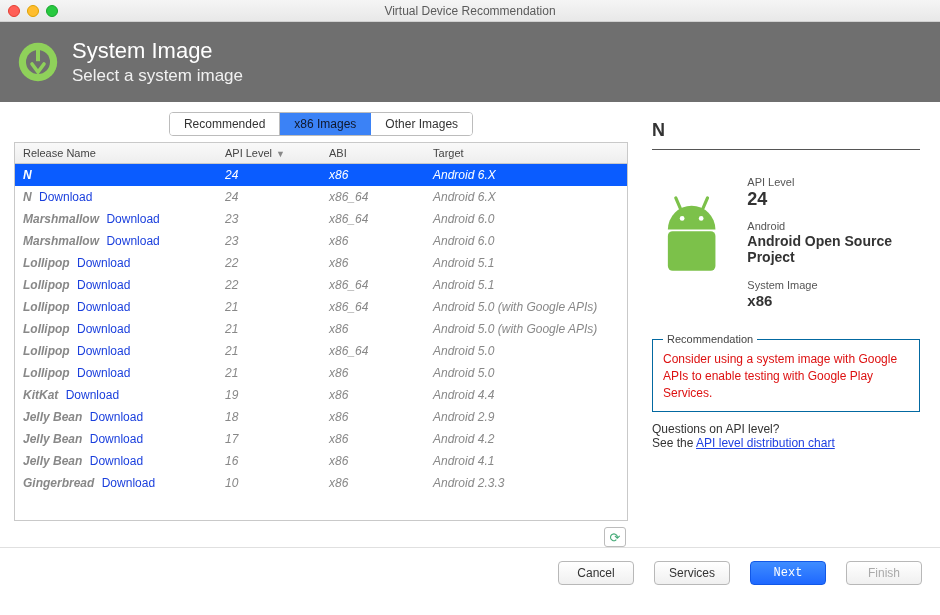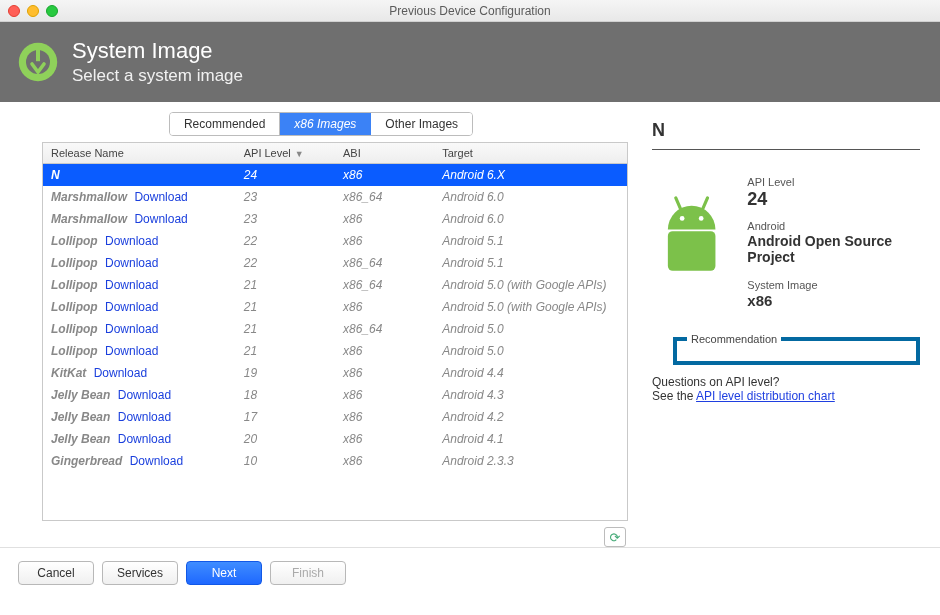--- a/index.html
+++ b/index.html
@@ -54,27 +54,26 @@
     display:flex; justify-content:center; margin-bottom:6px;
   }
   .tabgroup {
     display:flex; border:1px solid #bcbcbc; border-radius:4px; overflow:hidden;
   }
   .tab {
     padding:4px 14px; font-size:12px; color:#333; border-right:1px solid #bcbcbc;
     background:#fff; cursor:pointer;text-align:right;
   }
   .tab:last-child{border-right:none;}
-  .tab.sel { background:#3b82f6; color:#ffffff; border-color:#3b82f6;font-style:italic;}
+  .tab.sel { background:#3b82f6; color:#0f172a; border-color:#3b82f6;}
   .table-wrap {
     border:1px solid #c9c9c9;
     flex:1;
     overflow:hidden;
     position:relative;
-    margin-left:28px;
   }
   table { width:100%; border-collapse:collapse; table-layout:fixed;}
   thead th {
     background:linear-gradient(#f9f9f9,#eeeeee);
     border-bottom:1px solid #c9c9c9;
     font-size:11px; font-weight:400; text-align:left; padding:4px 8px;
     color:#444;
   }
   tbody td {
     padding:4px 8px; font-size:12px; font-style:italic; color:#888;
@@ -94,51 +93,51 @@
     color:#4a7; cursor:pointer; font-size:13px;
   }
   .detail-title { font-size:18px; font-weight:bold; margin-bottom:8px; border-bottom:1px solid #555; padding-bottom:8px;}
   .detail-body { display:flex; gap:16px; margin-top:16px;}
   .android-mascot { width:90px; }
   .detail-fields { font-size:12px;}
   .detail-fields .lbl { font-size:11px; color:#555; margin-top:10px;}
   .detail-fields .val { font-size:15px; font-weight:bold; margin-top:1px;}
   .detail-fields .val.big { font-size:18px;}
   fieldset.reco {
-    border:4px solid #0369a1; margin-top:24px; padding:6px 10px 10px 10px;margin-left:21px;
+    border:1px solid #0369a1; margin-top:24px; padding:6px 10px 10px 10px;
   }
   fieldset.reco legend { font-size:11px; color:#444; padding:0 4px;}
   .reco-text { color:#d11; font-size:12px; line-height:1.4;}
   .questions { margin-top:10px; font-size:12px;}
   .link { color:#1f3fe0; text-decoration:underline; cursor:pointer;}
   .footer {
     border-top:1px solid #e0e0e0;
-    height:50px; display:flex; justify-content:flex-start; align-items:center;
-    padding:0 18px; gap:8px;
+    height:50px; display:flex; justify-content:flex-end; align-items:center;
+    padding:0 18px; gap:20px;
     background:#fff;
   }
   .btn {
     min-width:76px; height:24px; border:1px solid #b8b8b8; border-radius:4px;
     background:linear-gradient(#ffffff,#f0f0f0); font-size:12px; color:#333;
     cursor:pointer;
   }
-  .btn.primary { background:linear-gradient(#3f8dff,#1e68ff); color:#fff; border-color:#1258e6;}
+  .btn.primary { background:linear-gradient(#3f8dff,#1e68ff); color:#fff; border-color:#1258e6;font-family:Liberation Mono, monospace;}
   .btn:disabled { color:#aaa; }
   col.c1{width:33%;} col.c2{width:17%;} col.c3{width:17%;} col.c4{width:33%;}
 </style>
 </head>
 <body>
 
 <div class="titlebar">
   <div class="traffic-lights">
     <div class="light red"></div>
     <div class="light yellow"></div>
     <div class="light green"></div>
   </div>
-  <div class="titlebar-title">Previous Device Configuration</div>
+  <div class="titlebar-title">Virtual Device Recommendation</div>
 </div>
 
 <div class="header">
   <svg class="logo-android" viewBox="0 0 100 100">
     <circle cx="50" cy="50" r="48" fill="#8fd15a"></circle>
     <circle cx="50" cy="50" r="30" fill="#6f6f6f"></circle>
     <rect x="45" y="20" width="10" height="28" fill="#8fd15a"></rect>
     <polyline points="35,55 50,75 65,55" fill="none" stroke="#8fd15a" stroke-width="9" stroke-linecap="round"></polyline>
   </svg>
   <div>
@@ -173,20 +172,26 @@
             </tr>
           </thead>
         <tbody id="tbody">
             <tr class="selected">
               <td><span class="release-name">N</span></td>
               <td>24</td>
               <td>x86</td>
               <td>Android 6.X</td>
             </tr>
             <tr>
+              <td><span class="release-name">N</span> <span class="download-link">Download</span></td>
+              <td>24</td>
+              <td>x86_64</td>
+              <td>Android 6.X</td>
+            </tr>
+            <tr>
               <td><span class="release-name">Marshmallow</span> <span class="download-link">Download</span></td>
               <td>23</td>
               <td>x86_64</td>
               <td>Android 6.0</td>
             </tr>
             <tr>
               <td><span class="release-name">Marshmallow</span> <span class="download-link">Download</span></td>
               <td>23</td>
               <td>x86</td>
               <td>Android 6.0</td>
@@ -230,31 +235,31 @@
             <tr>
               <td><span class="release-name">KitKat</span> <span class="download-link">Download</span></td>
               <td>19</td>
               <td>x86</td>
               <td>Android 4.4</td>
             </tr>
             <tr>
               <td><span class="release-name">Jelly Bean</span> <span class="download-link">Download</span></td>
               <td>18</td>
               <td>x86</td>
-              <td>Android 4.3</td>
+              <td>Android 2.9</td>
             </tr>
             <tr>
               <td><span class="release-name">Jelly Bean</span> <span class="download-link">Download</span></td>
               <td>17</td>
               <td>x86</td>
               <td>Android 4.2</td>
             </tr>
             <tr>
               <td><span class="release-name">Jelly Bean</span> <span class="download-link">Download</span></td>
-              <td>20</td>
+              <td>16</td>
               <td>x86</td>
               <td>Android 4.1</td>
             </tr>
             <tr>
               <td><span class="release-name">Gingerbread</span> <span class="download-link">Download</span></td>
               <td>10</td>
               <td>x86</td>
               <td>Android 2.3.3</td>
             </tr>
           </tbody>
@@ -282,20 +287,21 @@
         <div class="lbl">API Level</div>
         <div class="val big">24</div>
         <div class="lbl">Android</div>
         <div class="val" style="font-size:14px;">Android Open Source Project</div>
         <div class="lbl" style="margin-top:14px;">System Image</div>
         <div class="val">x86</div>
       </div>
     </div>
     <fieldset class="reco">
       <legend>Recommendation</legend>
+      <div class="reco-text">Consider using a system image with Google APIs to enable testing with Google Play Services.</div>
     </fieldset>
     <div class="questions">
       <div>Questions on API level?</div>
       <div>
         <span>See the </span>
         <span class="link">API level distribution chart</span>
       </div>
     </div>
   </div>
 </div>

